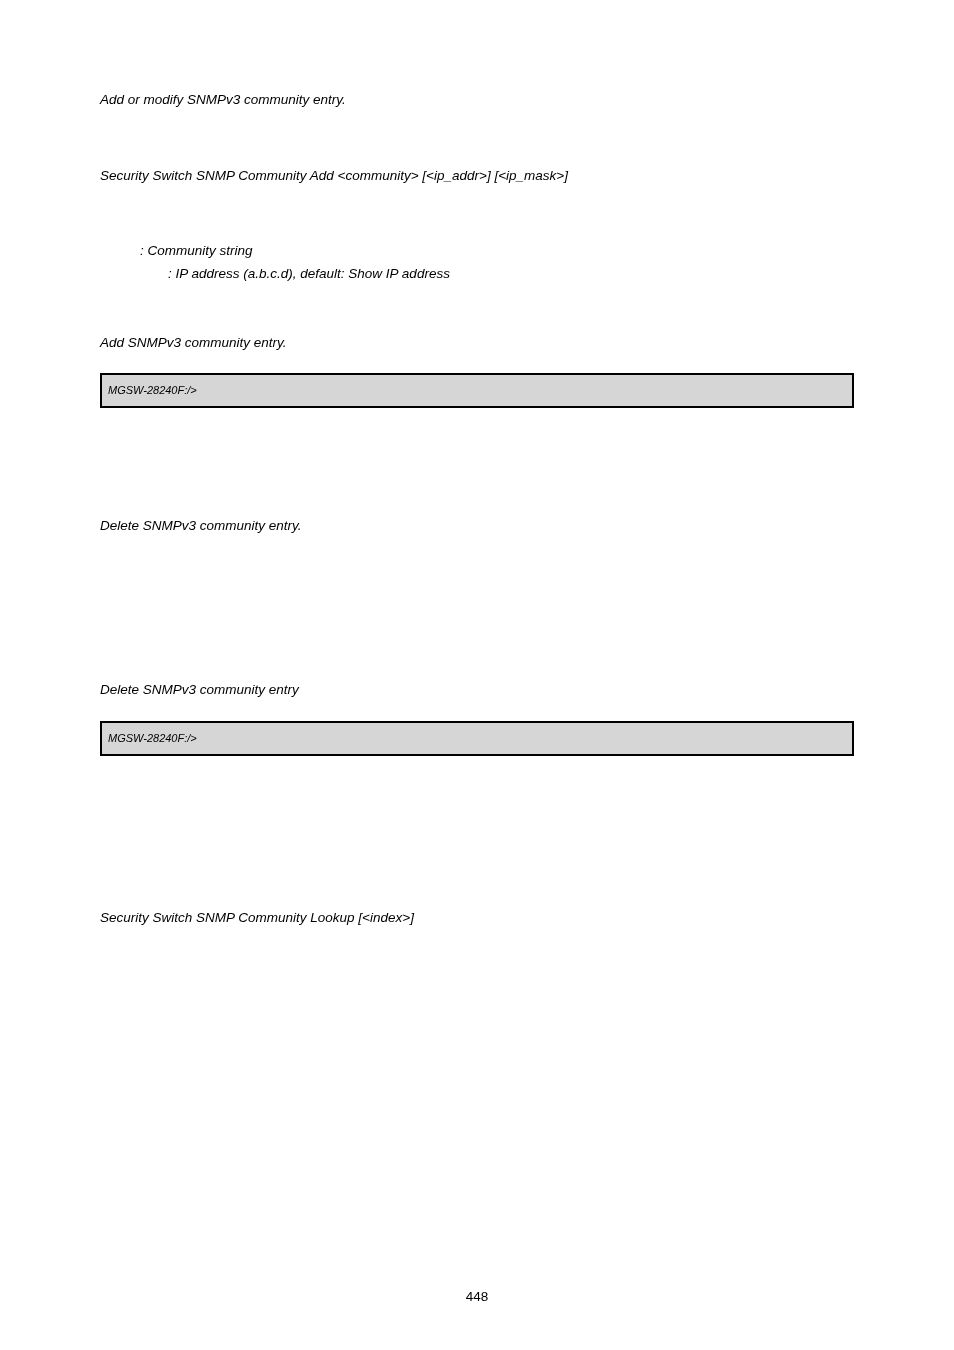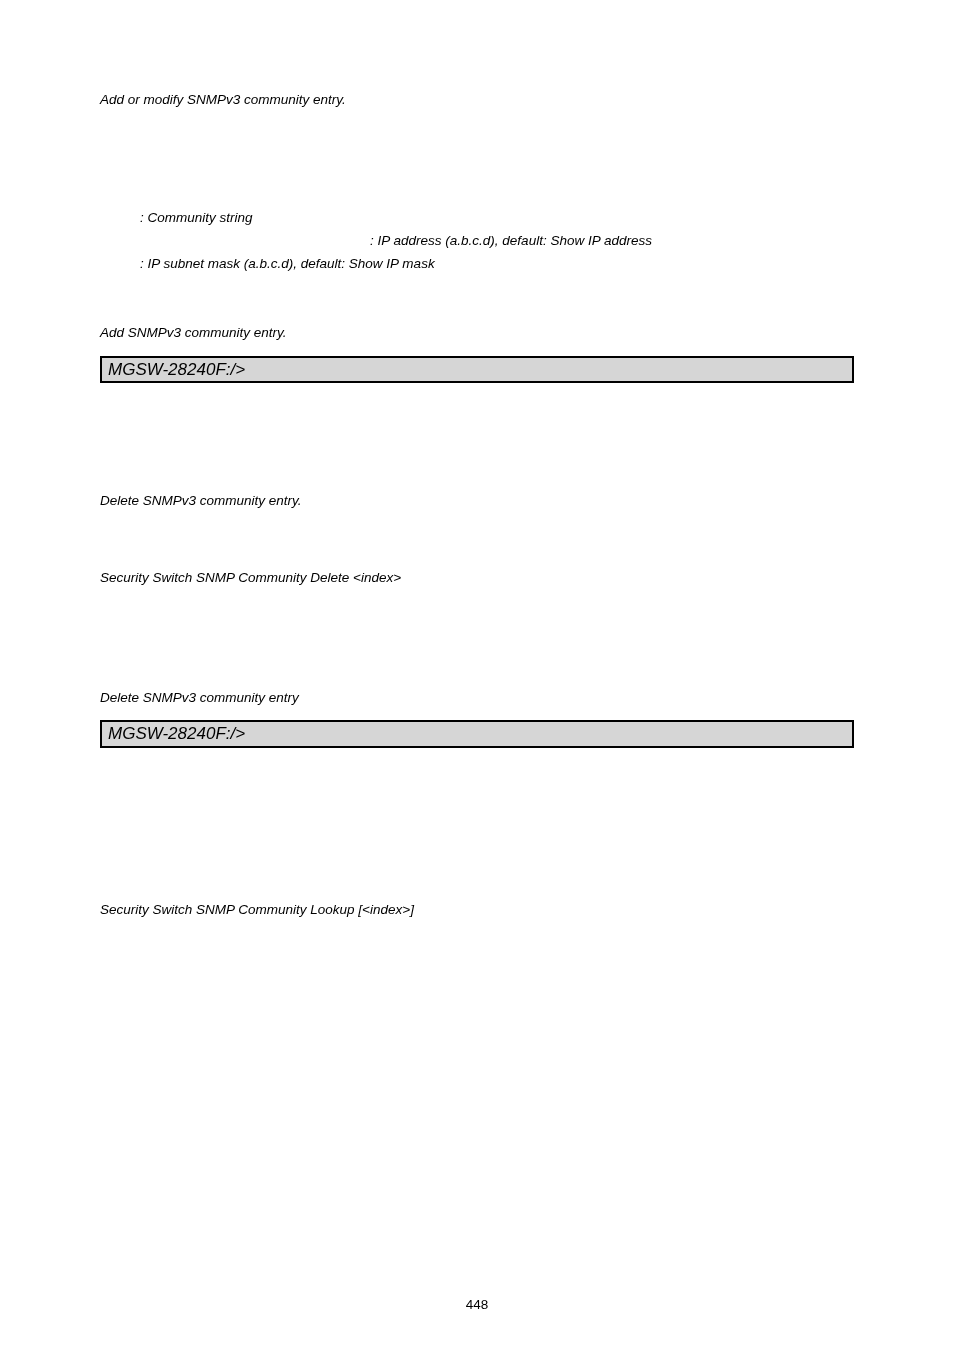--- a/index.html
+++ b/index.html
@@ -33,68 +33,66 @@
     .gap-xlarge {
       height: 96px;
     }
     .param {
       margin-left: 40px;
       margin-bottom: 8px;
     }
     .param-alt {
       margin-left: 68px;
       margin-bottom: 8px;
-      text-align: center;
     }
     .codebox {
       background: #d6d6d6;
       border: 2.5px solid #000;
-      padding: 0 6px;
-      font-size: 17px;
+      padding: 8px 6px;
+      font-size: 11px;
       line-height: 1.4;
-      margin-top: 4px;
+      margin-top: 20px;
     }
     .page-number {
       position: absolute;
-      bottom: 38px;
+      bottom: 46px;
       left: 0;
       right: 0;
       text-align: center;
       font-size: 13.5px;
     }
   </style>
 </head>
 <body>
 
 <div class="content">
 
   <div class="line">Add or modify SNMPv3 community entry.</div>
 
   <div class="gap-medium"></div>
 
+  <div class="line">Security Switch SNMP Community Add &lt;community&gt; [&lt;ip_addr&gt;] [&lt;ip_mask&gt;]</div>
 
   <div class="gap-medium"></div>
 
   <div class="param"> : Community string</div>
   <div class="param-alt">: IP address (a.b.c.d), default: Show IP address</div>
-  <div class="param"> : IP subnet mask (a.b.c.d), default: Show IP mask</div>
 
   <div class="gap-medium"></div>
 
   <div class="line">Add SNMPv3 community entry.</div>
   <div class="codebox">MGSW-28240F:/&gt;</div>
 
   <div class="gap-xlarge"></div>
   <div class="gap-small"></div>
 
   <div class="line">Delete SNMPv3 community entry.</div>
 
   <div class="gap-medium"></div>
 
-  <div class="line">Security Switch SNMP Community Delete &lt;index&gt;</div>
 
   <div class="gap-medium"></div>
 
 
   <div class="gap-medium"></div>
 
   <div class="line">Delete SNMPv3 community entry</div>
   <div class="codebox">MGSW-28240F:/&gt;</div>
 
   <div class="gap-xlarge"></div>

